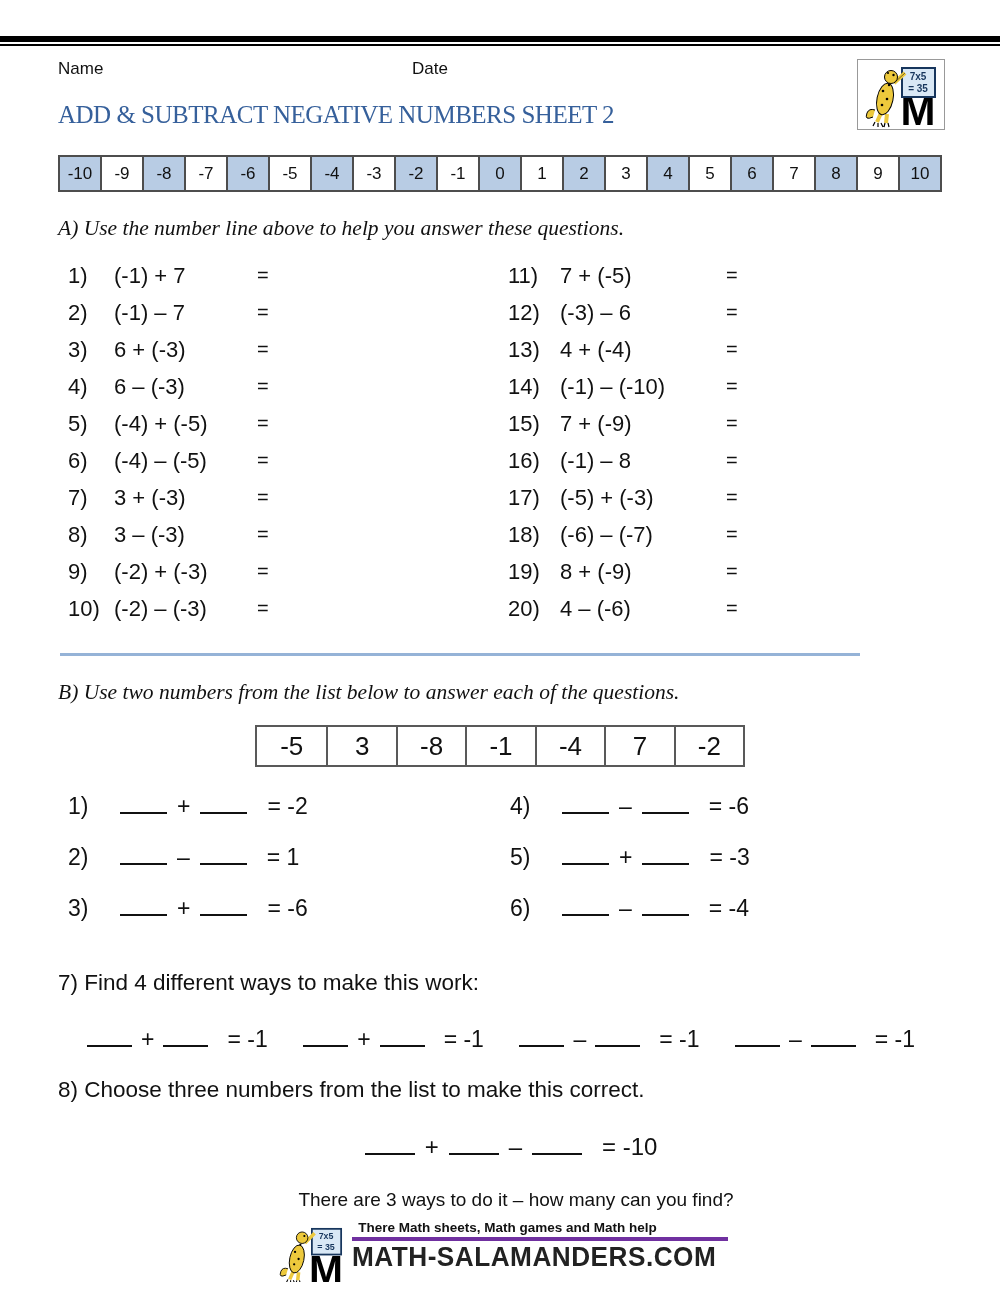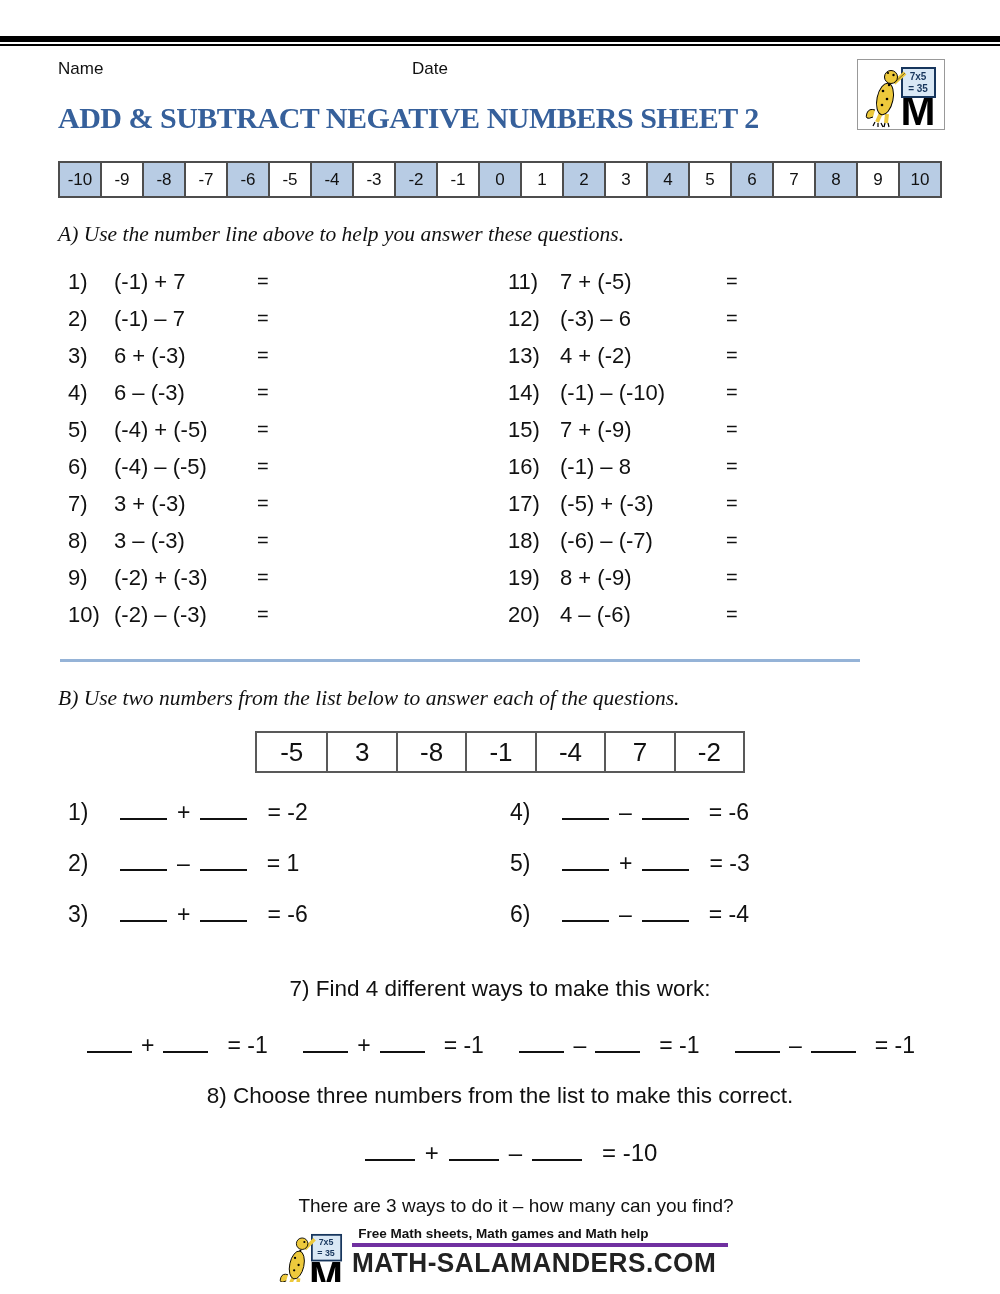--- a/index.html
+++ b/index.html
@@ -13,21 +13,21 @@
   .top-rule-thin{height:2px;background:#000;margin-top:2px;}
 
   .header-row{display:flex;padding:0 58px;margin-top:13px;font-size:17px;}
   .name-label{width:354px;}
 
   .corner-logo{position:absolute;top:59px;right:55px;width:88px;height:71px;}
 
   .page-title{
     padding:0 58px;margin-top:22px;
     font-family:"Liberation Serif","DejaVu Serif",serif;
-    font-size:30px;letter-spacing:-0.5px;color:#36609b;white-space:nowrap;font-weight:bold;
+    font-size:25px;letter-spacing:-0.5px;color:#36609b;white-space:nowrap;
   }
 
   .number-line{
     display:flex;margin:26px 81px 0 58px;width:884px;
     border:2px solid #4d4d4d;box-sizing:border-box;height:37px;
   }
   .nl-cell{
     flex:1;display:flex;align-items:center;justify-content:center;
     font-size:17px;border-left:2px solid #4d4d4d;background:#fff;
   }
@@ -63,21 +63,21 @@
 
   .qb-cols{display:flex;padding-left:68px;margin-top:26px;}
   .qb-col-left{width:442px;}
   .qb-col-right{flex:1;}
   .qb-row{display:flex;align-items:baseline;height:37px;margin-bottom:14px;font-size:23px;}
   .qb-num{width:44px;}
   .blank{display:inline-block;width:47px;height:14px;border-bottom:2.5px solid #111;margin:0 8px;}
   .op{margin:0 2px;}
   .result{margin-left:12px;white-space:nowrap;}
 
-  .q-label{padding:0 58px;margin-top:24px;font-size:22.5px;text-align:center;}
+  .q-label{padding:0 58px;margin-top:24px;font-size:22.5px;}
   .q7-row{
     display:flex;justify-content:space-between;align-items:baseline;
     padding:0 85px 0 80px;margin-top:30px;font-size:23px;
   }
   .q7-group{white-space:nowrap;}
   .q7-group .blank{width:45px;margin:0 7px;}
 
   .q8-equation{text-align:center;margin-top:30px;font-size:24px;padding-left:14px;}
   .q8-equation .blank{width:50px;}
   .q8-note{text-align:center;margin-top:28px;font-size:19px;padding-left:32px;}
@@ -219,21 +219,21 @@
           <span class="qa-expr">7 + (-5)</span>
           <span class="qa-eq">=</span>
         </div>
       <div class="qa-row">
           <span class="qa-num">12)</span>
           <span class="qa-expr">(-3) – 6</span>
           <span class="qa-eq">=</span>
         </div>
       <div class="qa-row">
           <span class="qa-num">13)</span>
-          <span class="qa-expr">4 + (-2)</span>
+          <span class="qa-expr">4 + (-4)</span>
           <span class="qa-eq">=</span>
         </div>
       <div class="qa-row">
           <span class="qa-num">14)</span>
           <span class="qa-expr">(-1) – (-10)</span>
           <span class="qa-eq">=</span>
         </div>
       <div class="qa-row">
           <span class="qa-num">15)</span>
           <span class="qa-expr">7 + (-9)</span>
@@ -365,19 +365,19 @@
         </g>
         <g fill="#000000" stroke="none">
           <circle cx="26" cy="32" r="1.3"></circle>
             <circle cx="30" cy="40" r="1.3"></circle>
           <circle cx="25" cy="46" r="1.3"></circle>
             <circle cx="32" cy="24" r="1.2"></circle>
         </g>
       </g>
     </svg>
     <div class="footer-text">
-      <div class="footer-tagline">Free Math sheets, Math games and Math help</div>
+      <div class="footer-tagline">There Math sheets, Math games and Math help</div>
       <div class="footer-underline"></div>
       <div class="footer-site">MATH-SALAMANDERS.COM</div>
     </div>
   </div>
 
 </div>
 
 </body></html>

